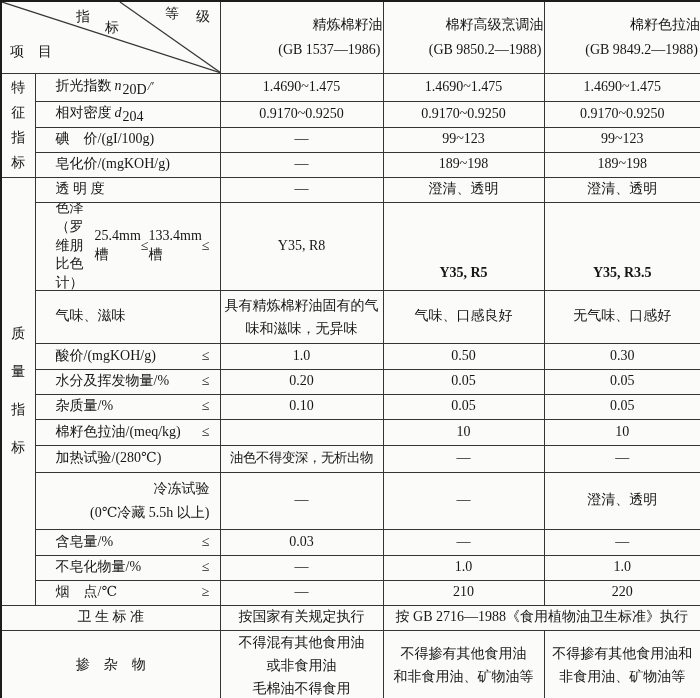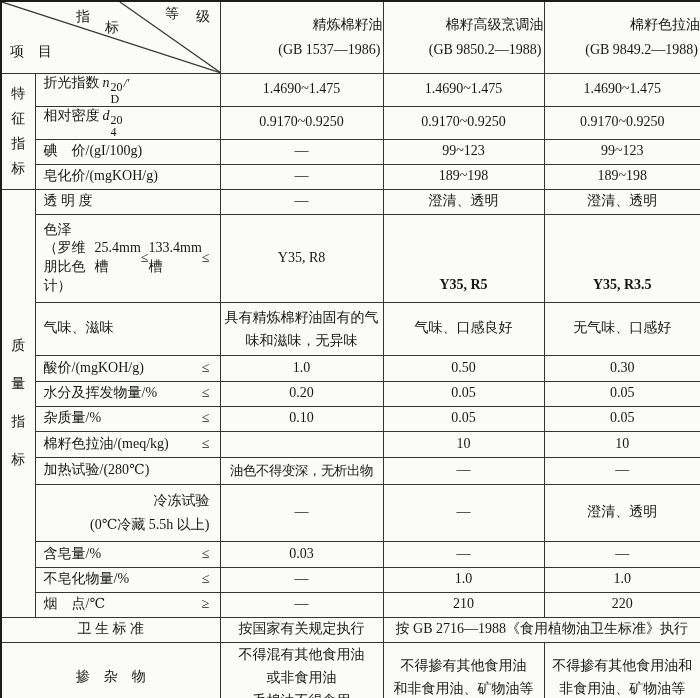--- a/index.html
+++ b/index.html
@@ -30,31 +30,31 @@
   td.diag { position: relative; padding: 0; }
   .diag svg { position: absolute; left: 0; top: 0; }
   .diag .dl { position: absolute; font-size: 14px; }
   td.colhead { white-space: pre-line; line-height: 25px; font-size: 14px; text-align: right; }
   
   td.side { padding: 0; }
   .side .vert { white-space: pre-line; font-size: 14px; }
   .vert.char { line-height: 25px; }
   .vert.qual { line-height: 38px; }
   
-  td.lbl { text-align: left; padding: 0 10px 0 8px; }
+  td.lbl { text-align: left; padding: 0 10px 0 20px; }
   .lblrow {
     display: flex; justify-content: space-between; align-items: center;
     width: 100%;
   }
   .cmp { font-size: 14px; }
   
   .fvar { font-style: italic; font-family: "Liberation Serif", serif; padding-left: 3px; }
   .stack {
-    display: inline-flex; flex-direction: column; align-items: flex-start;
-    font-size: 12px; line-height: 1.05; vertical-align: -4px; padding: 0 1px;
+    display: inline-flex; flex-direction: row; align-items: flex-start;
+    font-size: 14px; line-height: 1.05; vertical-align: -4px; padding: 0 1px;
   }
   .fsuffix { font-style: italic; font-size: 12px; }
   
   .szwrap { display: flex; justify-content: space-evenly; height: 87px; }
   .szline { display: flex; justify-content: space-between; align-items: center; }
   
   .ml { white-space: pre-line; line-height: 23px; padding: 0 2px; }
   td.lbl .ml { padding: 0; line-height: 24px; text-align: right; }
   td.vbottom { vertical-align: bottom; font-weight: bold; }
   td.vbottom .vb { margin-bottom: 7px; }

